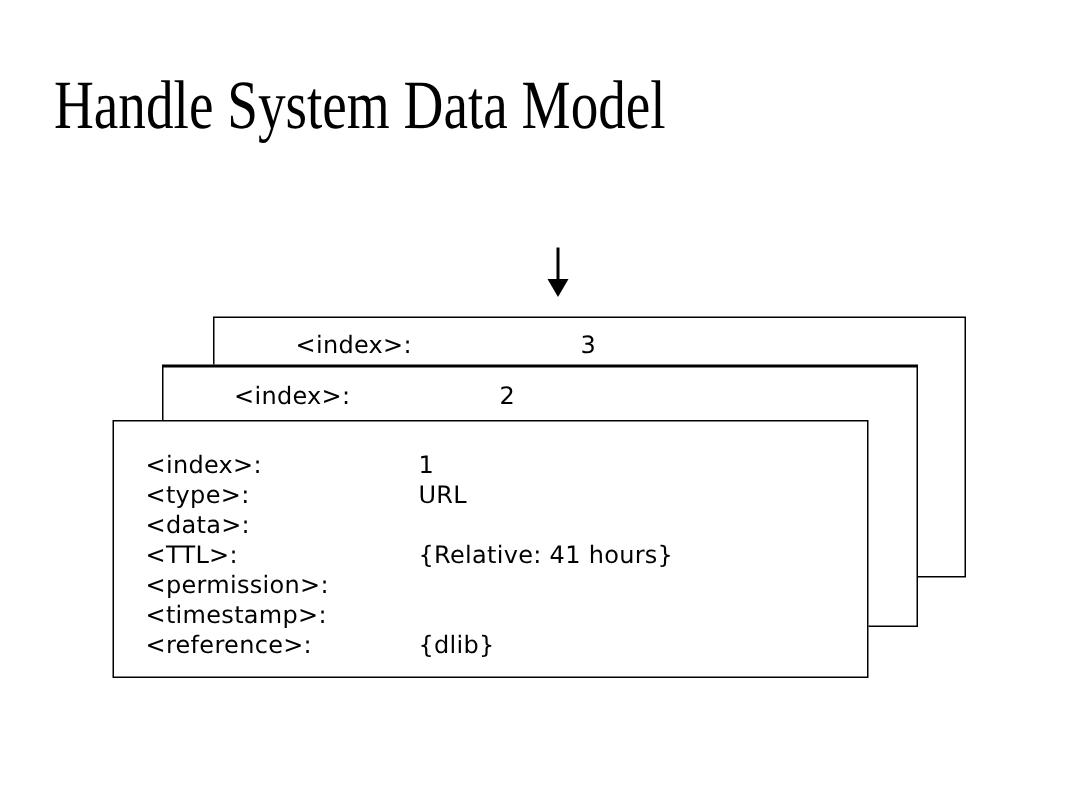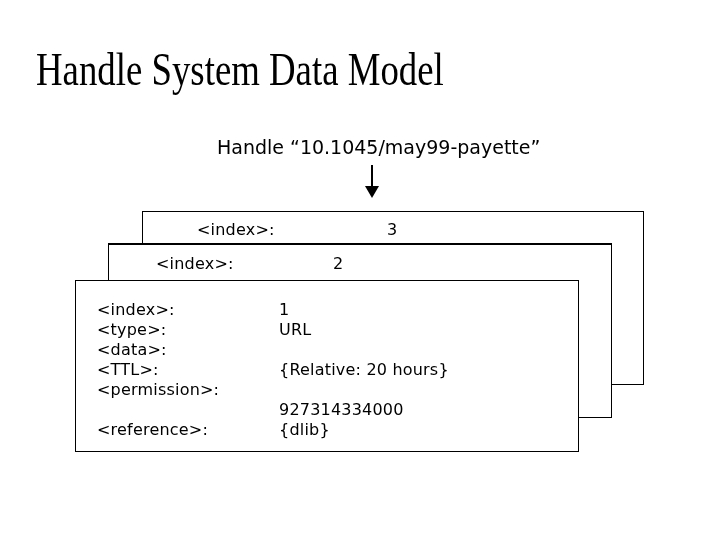--- a/index.html
+++ b/index.html
@@ -113,21 +113,20 @@
     top: 0;
   }
 </style>
 </head>
 <body>
 
 <div class="slide">
 
   <h1 class="title">Handle System Data Model</h1>
 
-  <div class="handle-label">Handle “10.1045/may99-payette”</div>
 
   <div>
     <div class="arrow-line"></div>
     <div class="arrow-head"></div>
   </div>
 
   <div class="box box-back">
     <span class="idx-label">&lt;index&gt;:</span>
     <span class="idx-value">3</span>
   </div>
@@ -144,27 +143,27 @@
     </div>
     <div class="row">
       <span class="lbl">&lt;type&gt;:</span>
       <span class="val">URL</span>
     </div>
     <div class="row">
       <span class="lbl">&lt;data&gt;:</span>
     </div>
     <div class="row">
       <span class="lbl">&lt;TTL&gt;:</span>
-      <span class="val">{Relative: 20 hours}</span>
+      <span class="val">{Relative: 41 hours}</span>
     </div>
     <div class="row">
       <span class="lbl">&lt;permission&gt;:</span>
     </div>
     <div class="row">
-      <span class="val">927314334000</span>
+      <span class="lbl">&lt;timestamp&gt;:</span>
     </div>
     <div class="row">
       <span class="lbl">&lt;reference&gt;:</span>
       <span class="val">{dlib}</span>
     </div>
   </div>
 
 </div>
 
 </body></html>

